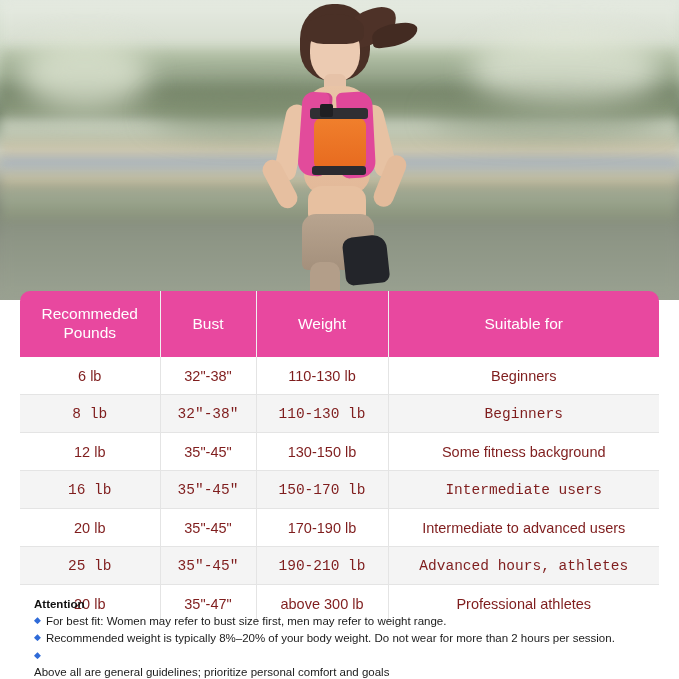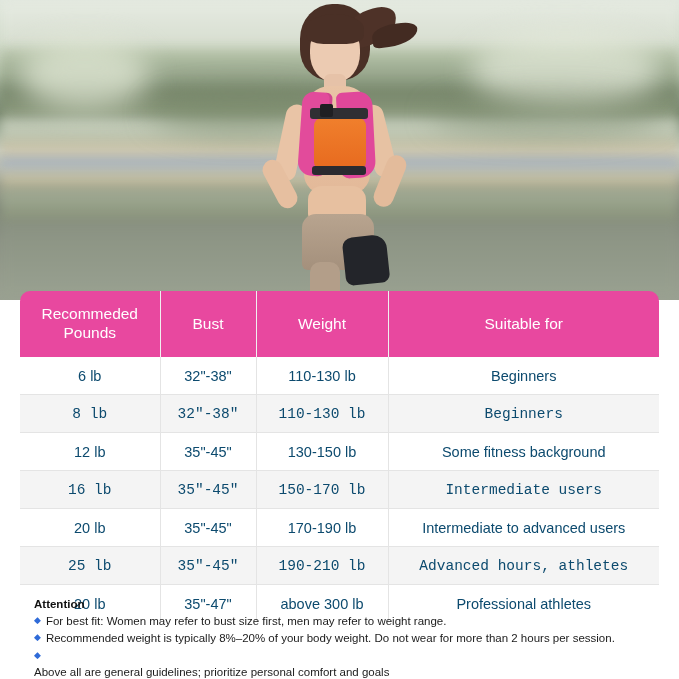--- a/index.html
+++ b/index.html
@@ -190,21 +190,21 @@
     vertical-align: middle;
     line-height: 1.2;
     border-right: 1px solid #f0f0f0;
   }
   table.size-table th:last-child { border-right: none; }
   table.size-table th.rounded-left  { border-top-left-radius: 10px; }
   table.size-table th.rounded-right { border-top-right-radius: 10px; }
 
   table.size-table td {
     font-size: 14.5px;
-    color: #0c4a6e;
+    color: #7f1d1d;
     height: 33px;
     padding: 2px 6px;
     text-align: center;
     vertical-align: middle;
     background: #ffffff;
     border-bottom: 1px solid #e4e4e4;
     border-right: 1px solid #e4e4e4;
     white-space: nowrap;
   }
   table.size-table td:last-child { border-right: none; }

